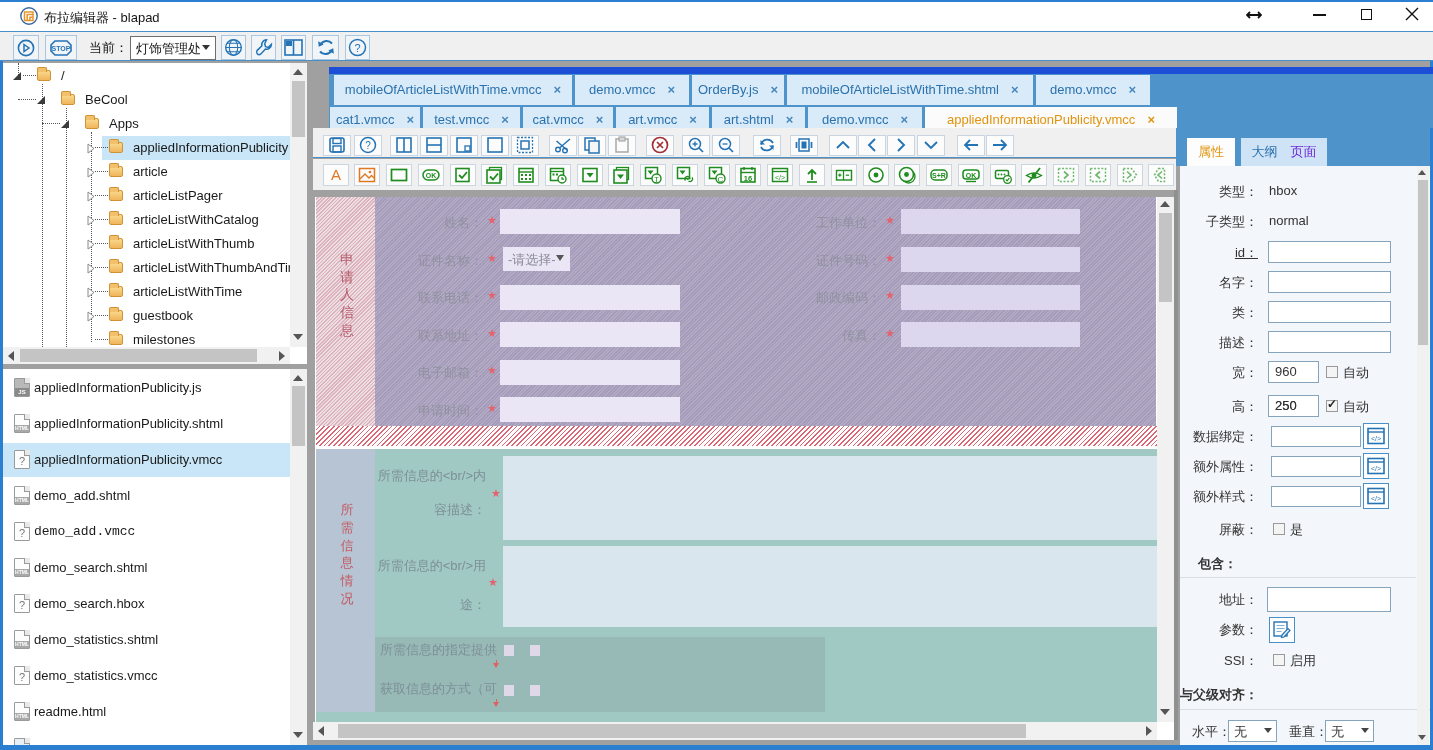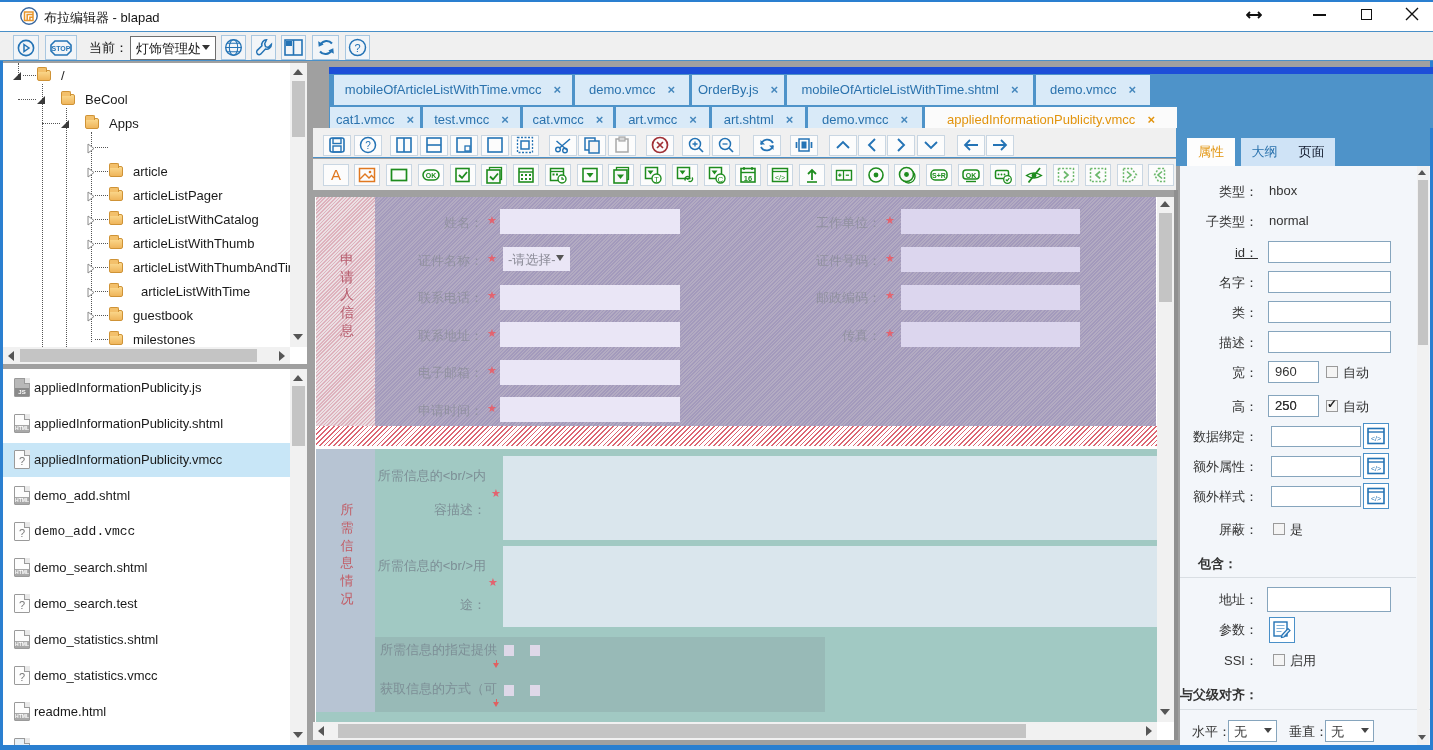--- a/index.html
+++ b/index.html
@@ -209,20 +209,24 @@
       <span style="position:absolute;left:82px;">BeCool</span>
   </div>
   <div class="treerow" style="left:0;top:49px;width:290px;">
     <div style="position:absolute;left:39px;top:11px;width:18px;border-top:1px dotted #555;"></div>
     <svg style="position:absolute;left:57px;top:7px;" width="10" height="10" viewBox="0 0 10 10">
         <polygon points="9,1 1,9 9,9" fill="#3a3a3a"></polygon>
       </svg>
     <div class="folder" style="left:82px;top:6px;"></div>
       <span style="position:absolute;left:106px;">Apps</span>
   </div>
+  <div class="treerow sel" style="left:99px;top:73px;width:191px;">
+    <div class="folder" style="left:7px;top:6px;"></div>
+      <span style="position:absolute;left:31px;">appliedInformationPublicity</span>
+  </div>
   <div class="treerow" style="left:0;top:73px;width:99px;">
     <div style="position:absolute;left:92px;top:11px;width:13px;border-top:1px dotted #555;"></div>
     <svg style="position:absolute;left:84px;top:7px;" width="8" height="11" viewBox="0 0 8 11">
         <polygon points="1,1 7,5.5 1,10" fill="#fff" stroke="#8a8a8a" stroke-width="1"></polygon>
       </svg>
   </div>
   <div class="treerow" style="left:0;top:97px;width:290px;">
     <div style="position:absolute;left:92px;top:11px;width:13px;border-top:1px dotted #555;"></div>
     <svg style="position:absolute;left:84px;top:7px;" width="8" height="11" viewBox="0 0 8 11">
         <polygon points="1,1 7,5.5 1,10" fill="#fff" stroke="#8a8a8a" stroke-width="1"></polygon>
@@ -261,21 +265,21 @@
       </svg>
     <div class="folder" style="left:106px;top:6px;"></div>
       <span style="position:absolute;left:130px;">articleListWithThumbAndTir</span>
   </div>
   <div class="treerow" style="left:0;top:217px;width:290px;">
     <div style="position:absolute;left:92px;top:11px;width:13px;border-top:1px dotted #555;"></div>
     <svg style="position:absolute;left:84px;top:7px;" width="8" height="11" viewBox="0 0 8 11">
         <polygon points="1,1 7,5.5 1,10" fill="#fff" stroke="#8a8a8a" stroke-width="1"></polygon>
       </svg>
     <div class="folder" style="left:106px;top:6px;"></div>
-      <span style="position:absolute;left:130px;margin-left:8px;">articleListWithTime</span>
+      <span style="position:absolute;left:130px;">articleListWithTime</span>
   </div>
   <div class="treerow" style="left:0;top:241px;width:290px;">
     <div style="position:absolute;left:92px;top:11px;width:13px;border-top:1px dotted #555;"></div>
     <svg style="position:absolute;left:84px;top:7px;" width="8" height="11" viewBox="0 0 8 11">
         <polygon points="1,1 7,5.5 1,10" fill="#fff" stroke="#8a8a8a" stroke-width="1"></polygon>
       </svg>
     <div class="folder" style="left:106px;top:6px;"></div>
       <span style="position:absolute;left:130px;">guestbook</span>
   </div>
   <div class="treerow" style="left:0;top:265px;width:290px;">
@@ -295,21 +299,21 @@
   <div class="arrow ar-rt" style="left:276px;top:288px;"></div>
 </div>
 <div class="abs" id="filepanel">
   <div class="filerow sel" style="left:0;top:74px;width:287px;height:34px;"></div>
   <div class="filerow" style="left:31px;top:1px;">appliedInformationPublicity.js</div>
   <div class="filerow" style="left:31px;top:37px;">appliedInformationPublicity.shtml</div>
   <div class="filerow" style="left:31px;top:73px;">appliedInformationPublicity.vmcc</div>
   <div class="filerow" style="left:31px;top:109px;">demo_add.shtml</div>
   <div class="filerow" style="left:31px;top:145px;font-family:Liberation Mono, monospace;">demo_add.vmcc</div>
   <div class="filerow" style="left:31px;top:181px;text-align:right;">demo_search.shtml</div>
-  <div class="filerow" style="left:31px;top:217px;">demo_search.test</div>
+  <div class="filerow" style="left:31px;top:217px;">demo_search.hbox</div>
   <div class="filerow" style="left:31px;top:253px;">demo_statistics.shtml</div>
   <div class="filerow" style="left:31px;top:289px;">demo_statistics.vmcc</div>
   <div class="filerow" style="left:31px;top:325px;">readme.html</div>
 
   <div class="fico js" style="top:9px;"></div>
   <div class="fico ht" style="top:45px;"></div>
   <div class="fico qm" style="top:81px;"></div>
   <div class="fico ht" style="top:117px;"></div>
   <div class="fico qm" style="top:153px;"></div>
   <div class="fico ht" style="top:189px;"></div>
@@ -790,21 +794,21 @@
 <div class="abs sbtrack" style="left:313px;top:722px;width:844px;height:18px;"></div>
 <div class="abs arrow ar-lf" style="left:318px;top:726px;"></div>
 <div class="abs sbthumb" style="left:338px;top:724px;width:688px;height:14px;"></div>
 <div class="abs arrow ar-rt" style="left:1146px;top:726px;"></div>
 <div class="abs" style="left:1157px;top:722px;width:17px;height:18px;background:#fff;"></div>
 <div class="abs" style="left:1174px;top:190px;width:4px;height:550px;background:#909090;"></div>
 
 <div class="abs" id="rpstrip">
   <div class="rtab" style="left:11px;width:48px;background:#fdfdfd;color:#e2940e;">属性</div>
   <div class="rtab" style="left:65px;width:47px;background:#cfe3f6;color:#2a72ad;">大纲</div>
-  <div class="rtab" style="left:112px;width:47px;background:#cfe3f6;color:#0f172a;">页面</div>
+  <div class="rtab" style="left:104px;width:47px;background:#cfe3f6;color:#6d28d9;">页面</div>
 </div>
 <div class="abs" id="rightpanel">
   <div class="rlabel" style="left:0;top:55px;width:78px;">类型：</div>
   <div class="rvalue" style="left:89px;top:55px;">hbox</div>
   <div class="rlabel" style="left:0;top:85px;width:78px;">子类型：</div>
   <div class="rvalue" style="left:89px;top:85px;">normal</div>
   <div class="rlabel" style="left:0;top:116px;width:78px;text-decoration:underline;">id：</div>
   <div class="rinput" style="left:88px;top:113px;width:123px;height:22px;"></div>
   <div class="rlabel" style="left:0;top:146px;width:78px;">名字：</div>
   <div class="rinput" style="left:88px;top:143px;width:123px;height:22px;"></div>

